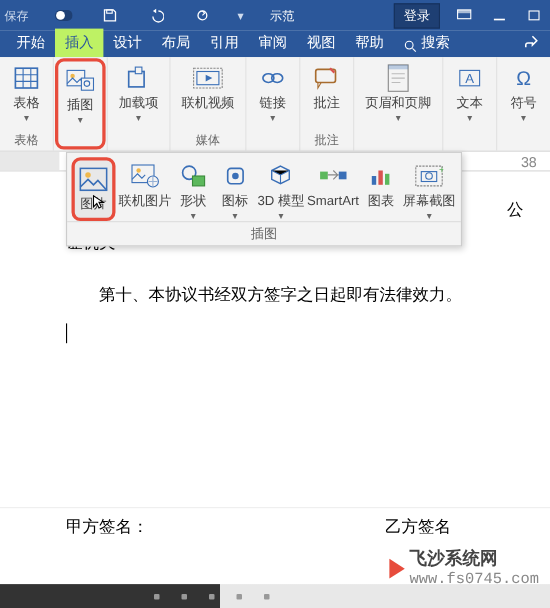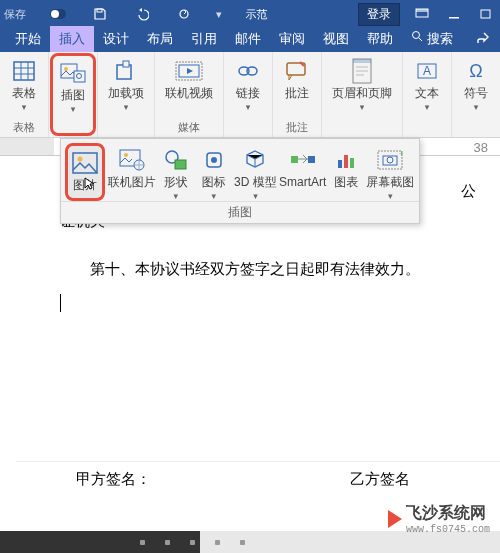--- a/index.html
+++ b/index.html
@@ -41,21 +41,21 @@
       padding-left: 6px;
       color: #fff;
     }
     .tab {
       padding: 4px 9px;
       font-size: 13px;
       cursor: pointer;
       white-space: nowrap;
     }
     .tab.active {
-      background: #c4b5fd;
+      background: #bef264;
       color: #2b579a;
     }
     .share-icon { margin-left: auto; padding: 4px 10px; }
     .ribbon {
       background: #f3f3f3;
       border-bottom: 1px solid #d4d4d4;
       height: 86px;
       display: flex;
       position: relative;
     }
@@ -142,21 +142,21 @@
     }
     .text-cursor {
       display: inline-block;
       width: 1px;
       height: 18px;
       background: #000;
     }
     .sign-row {
       position: absolute;
       bottom: 56px;
-      left: 16px;
+      left: 0;
       right: 0;
       background: #fff;
       padding: 8px 90px 8px 60px;
       font-family: "SimSun", serif;
       font-size: 15px;
       display: flex;
       justify-content: space-between;
       border-top: 1px solid #eee;
     }
     .watermark {
@@ -172,21 +172,21 @@
       z-index: 20;
       font-family: Liberation Mono, monospace;
     }
     .watermark-triangle {
       width: 0; height: 0;
       border-left: 14px solid #e74c3c;
       border-top: 9px solid transparent;
       border-bottom: 9px solid transparent;
     }
     .watermark-url {
-      font-size: 10px;
+      font-size: 14px;
       font-weight: normal;
       color: #888;
       display: block;
     }
     .bottom-strip {
       position: absolute;
       bottom: 0; left: 0; right: 0;
       height: 22px;
       background: linear-gradient(90deg, #333 0%, #333 40%, #e8e8e8 40%, #e8e8e8 100%);
     }
@@ -254,25 +254,24 @@
     </span>
   </div>
 </div>
 
 <div class="tabs">
   <div class="tab">开始</div>
   <div class="tab active">插入</div>
   <div class="tab">设计</div>
   <div class="tab">布局</div>
   <div class="tab">引用</div>
-  <div class="tab">邮件</div>
   <div class="tab">审阅</div>
   <div class="tab">视图</div>
   <div class="tab">帮助</div>
-  <div class="tab" style="display:flex;align-items:flex-start;gap:4px">
+  <div class="tab" style="display:flex;align-items:flex-end;gap:4px">
     <svg width="12" height="12" viewBox="0 0 12 12">
         <circle cx="5" cy="5" r="3.5" fill="none" stroke="#fff"></circle>
         <path d="M8 8l3 3" stroke="#fff"></path>
       </svg>
     <span>搜索</span>
   </div>
   <div class="share-icon">
     <svg width="14" height="14" viewBox="0 0 14 14">
         <path d="M8 2l4 4-4 4V8H4a2 2 0 0 0-2 2v2" fill="none" stroke="#fff" stroke-width="1.4"></path>
       </svg>

